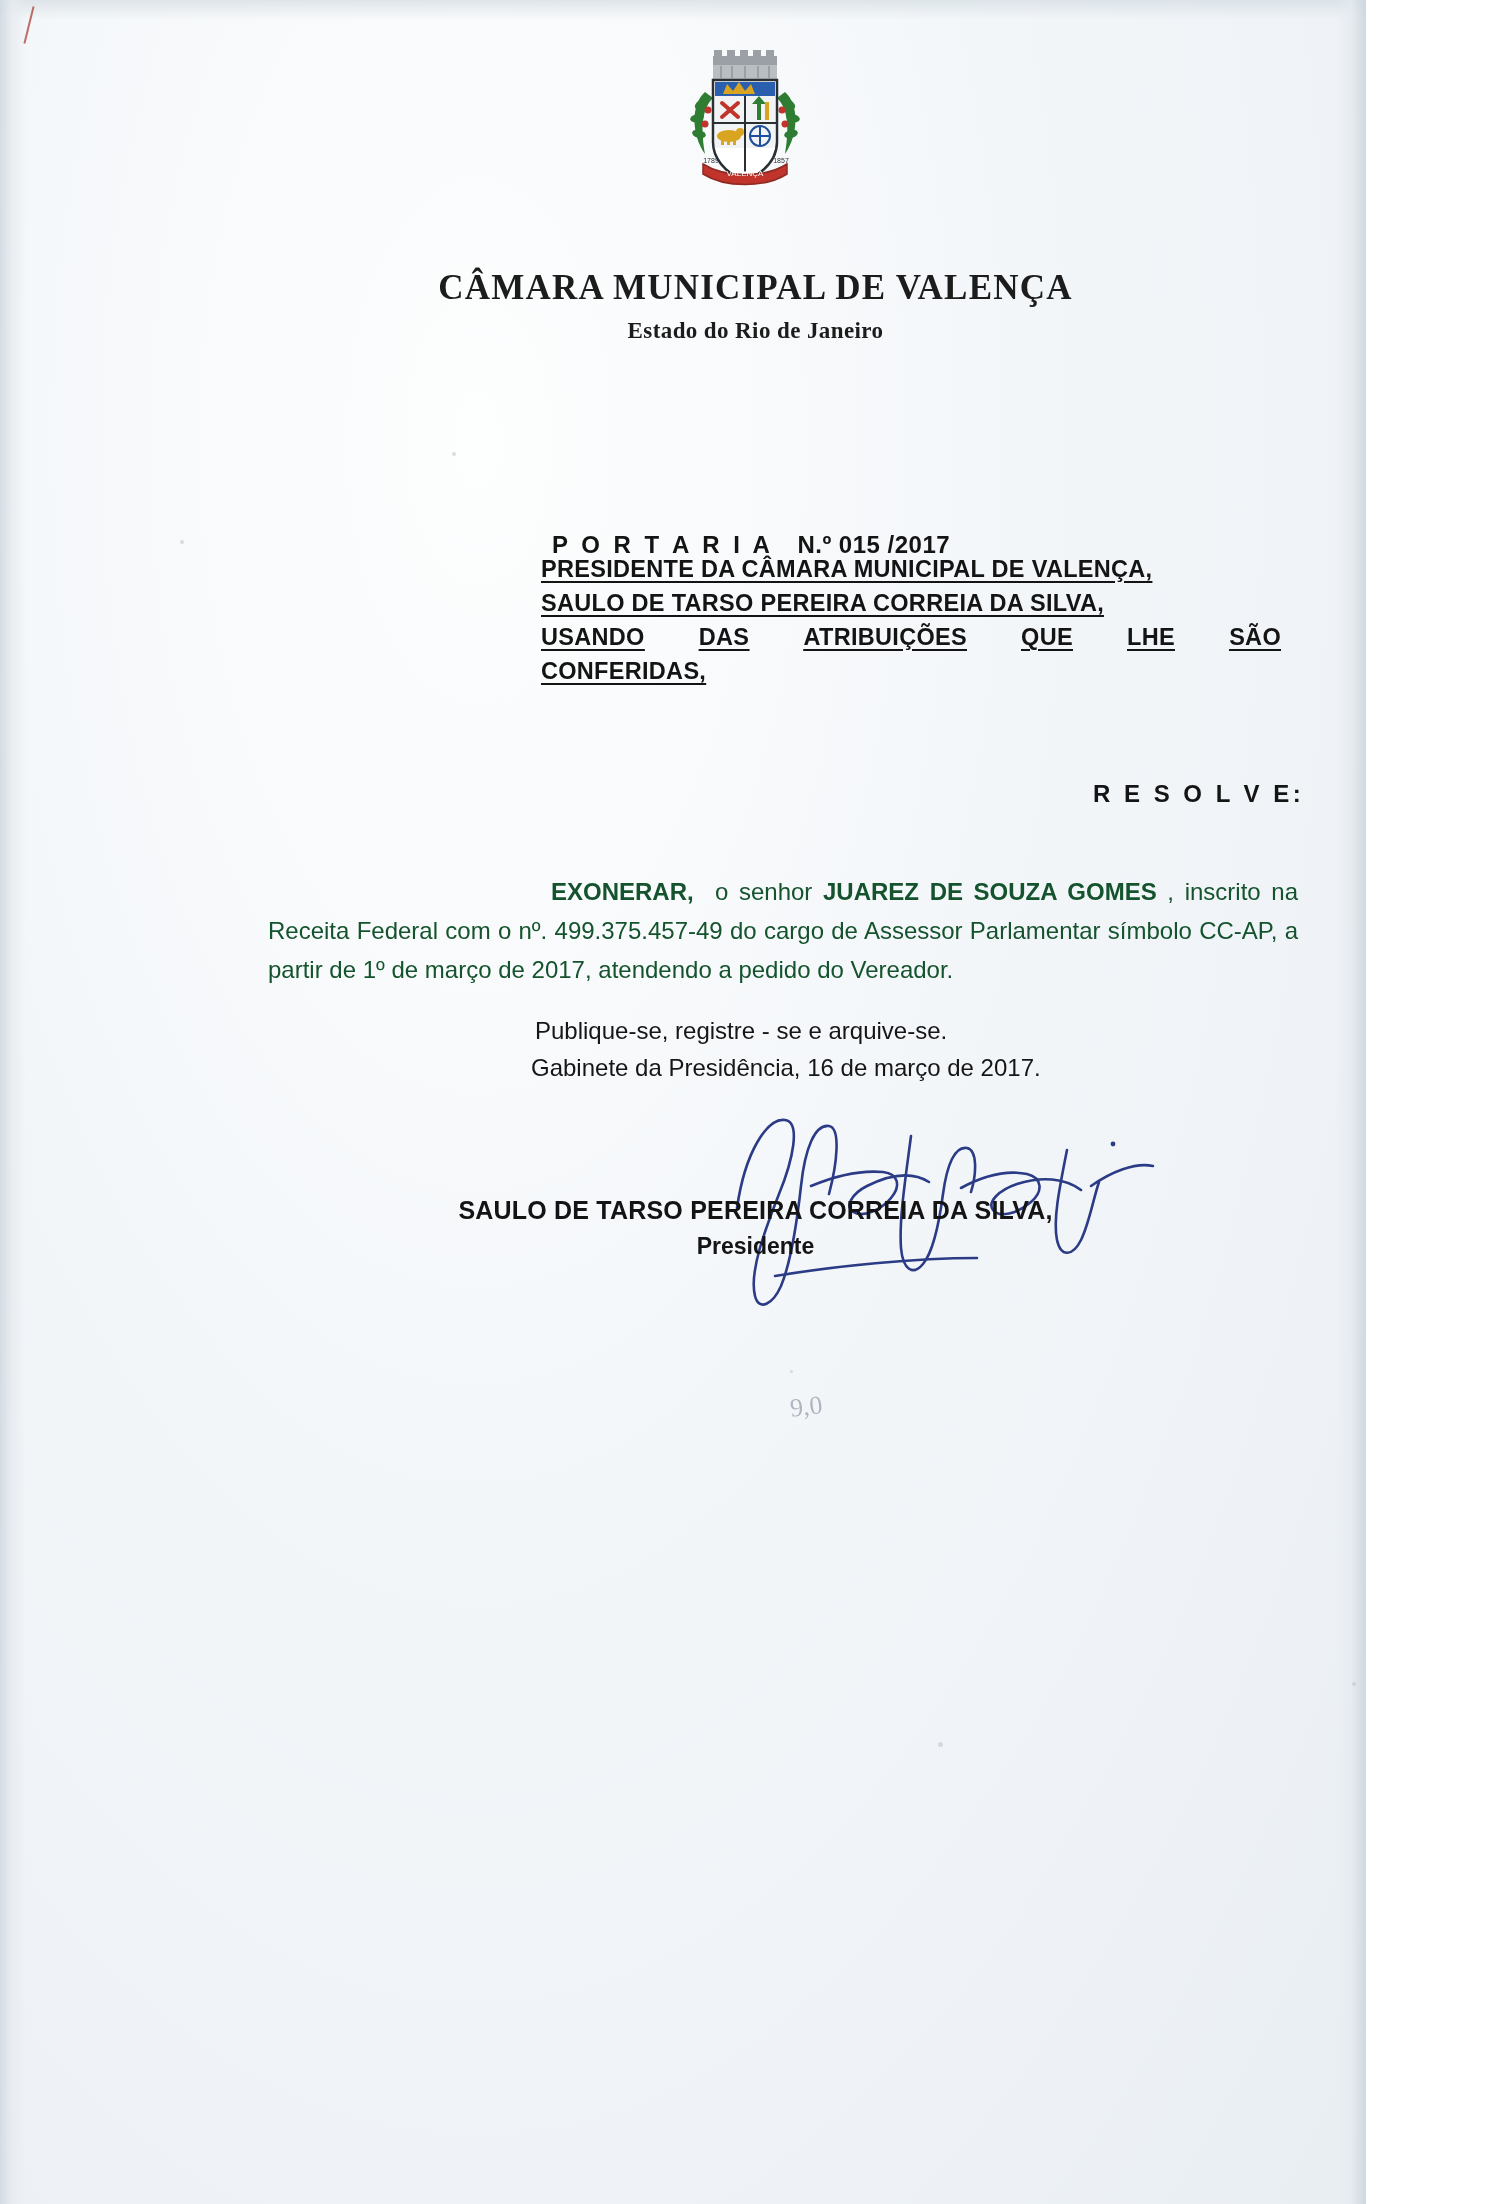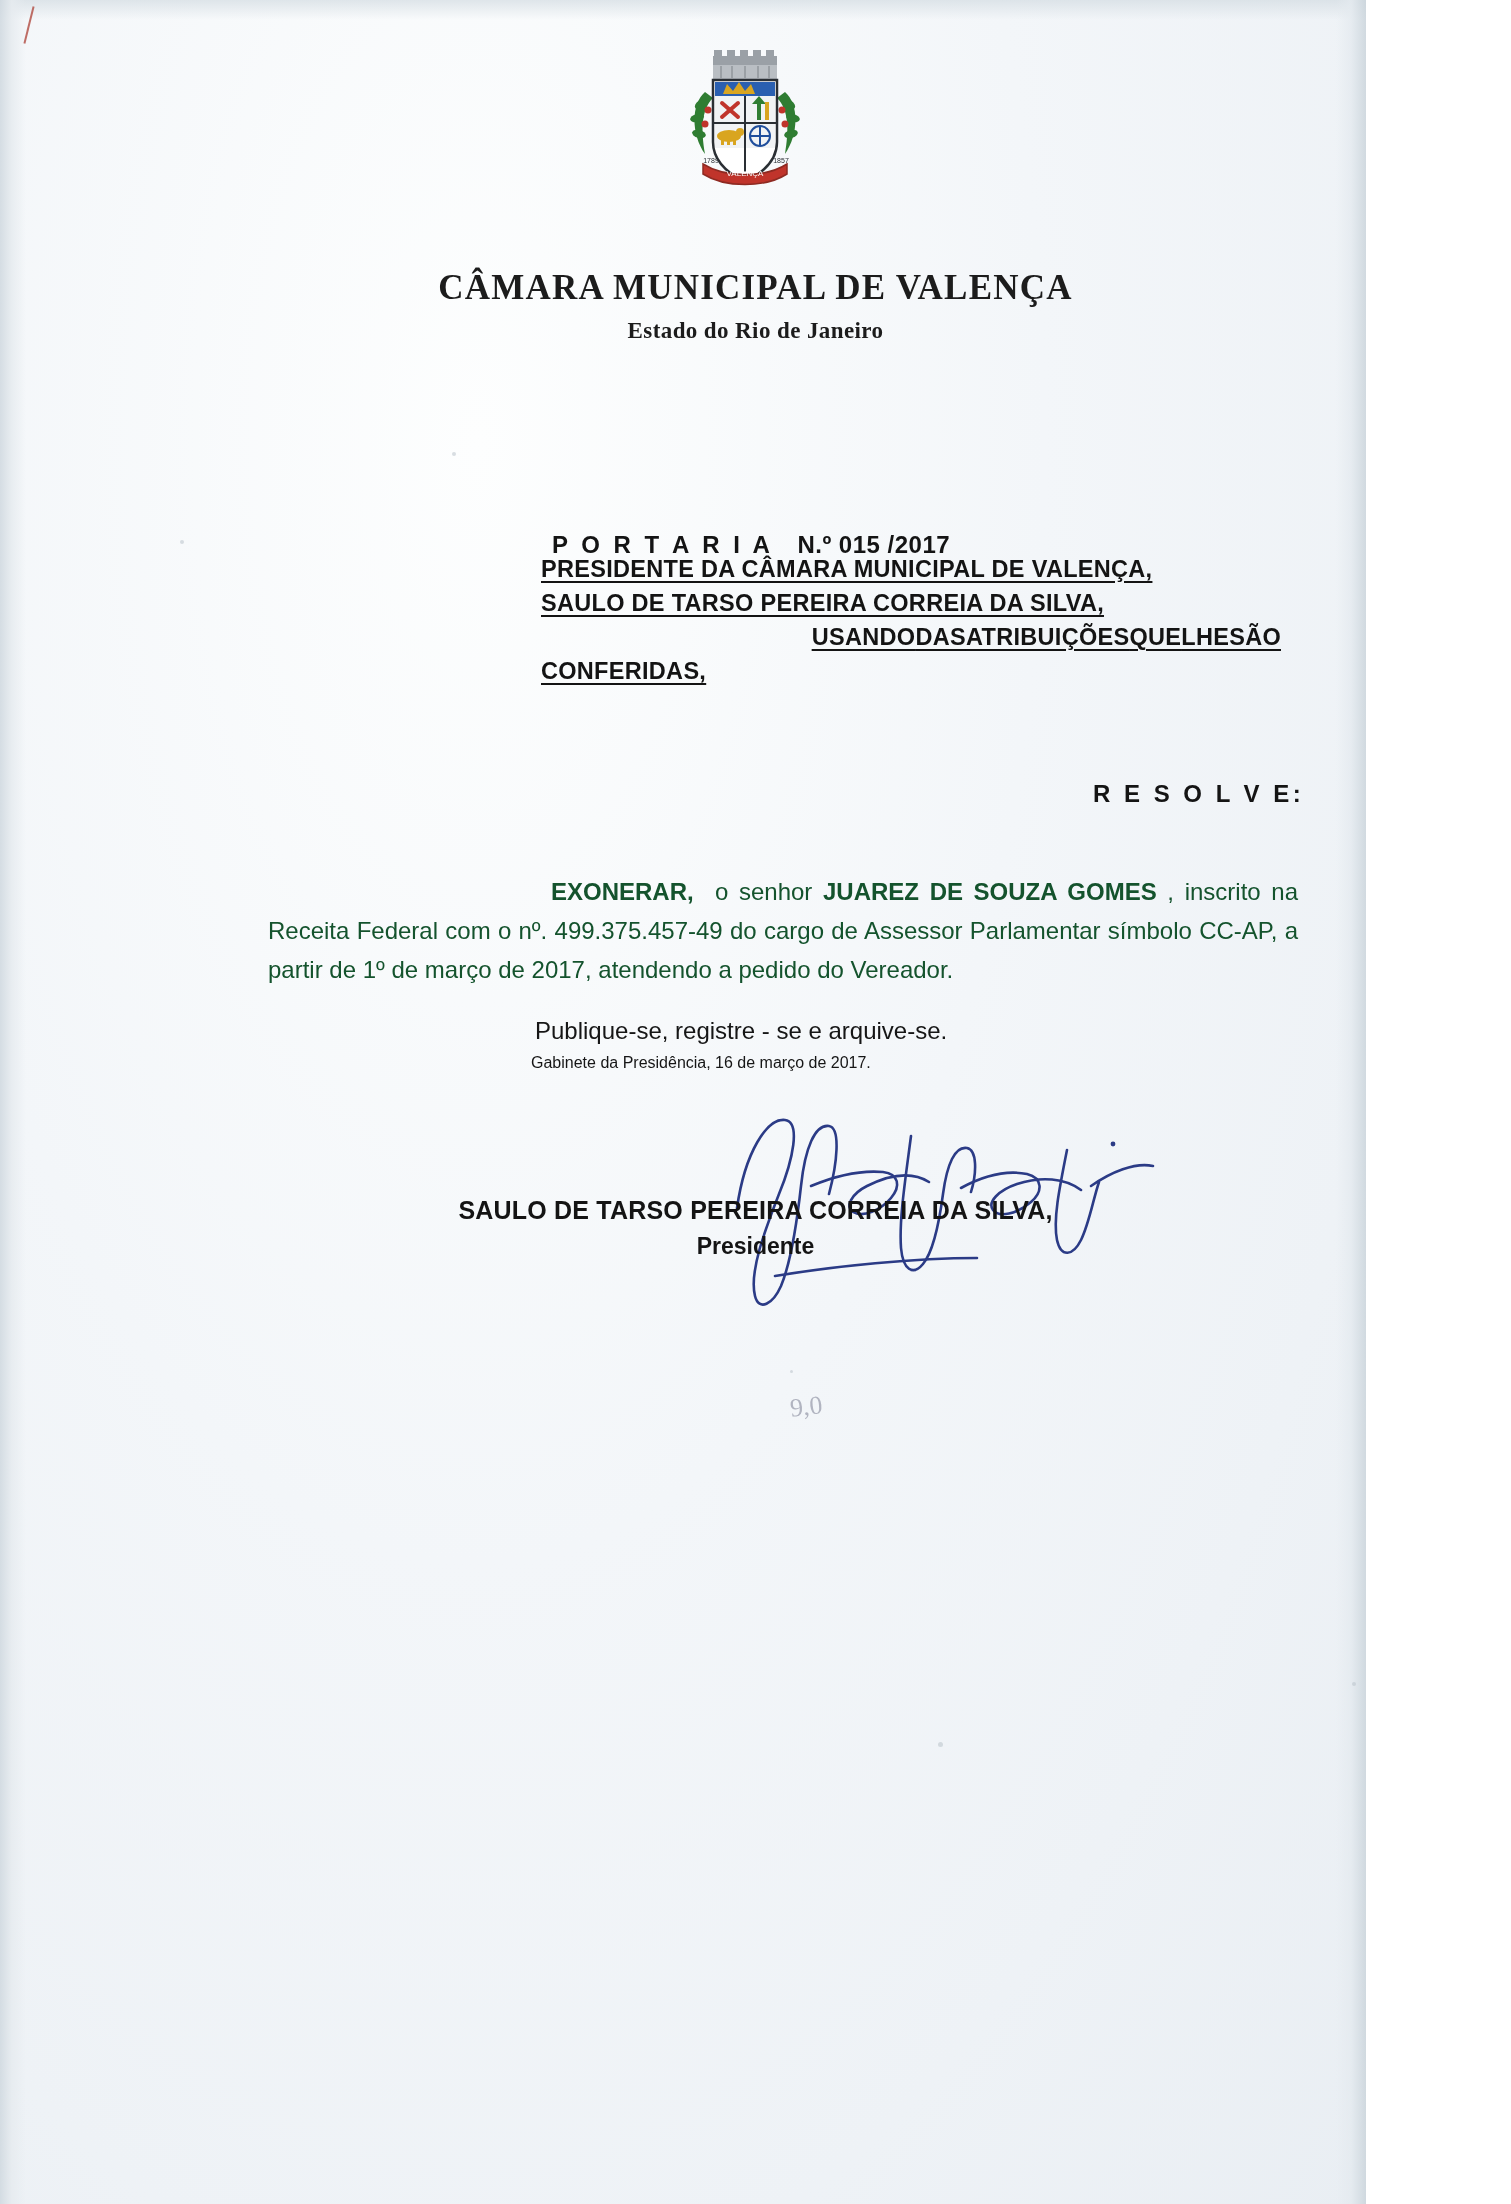--- a/index.html
+++ b/index.html
@@ -129,21 +129,21 @@
     letter-spacing: .3px;
   }
   .preamble .ln {
     display: block;
     text-decoration: underline;
     text-underline-offset: 4px;
     white-space: nowrap;
   }
   .preamble .ln.just {
     display: flex;
-    justify-content: flex-end;
+    justify-content: space-between;
   }
   .preamble .ln.just span { text-decoration: underline; text-underline-offset: 4px; }
 
   .resolve {
     position: absolute;
     top: 780px;
     left: 1093px;
     font-size: 24px;
     font-weight: bold;
     letter-spacing: 3.5px;
@@ -170,21 +170,21 @@
     position: absolute;
     top: 1017px;
     left: 535px;
     font-size: 24px;
     color: #161616;
   }
   .closing2 {
     position: absolute;
     top: 1054px;
     left: 531px;
-    font-size: 16px;
+    font-size: 24px;
     color: #161616;
   }
 
   
   .sig-ink {
     position: absolute;
     left: 715px;
     top: 1090px;
     width: 520px;
     height: 220px;

